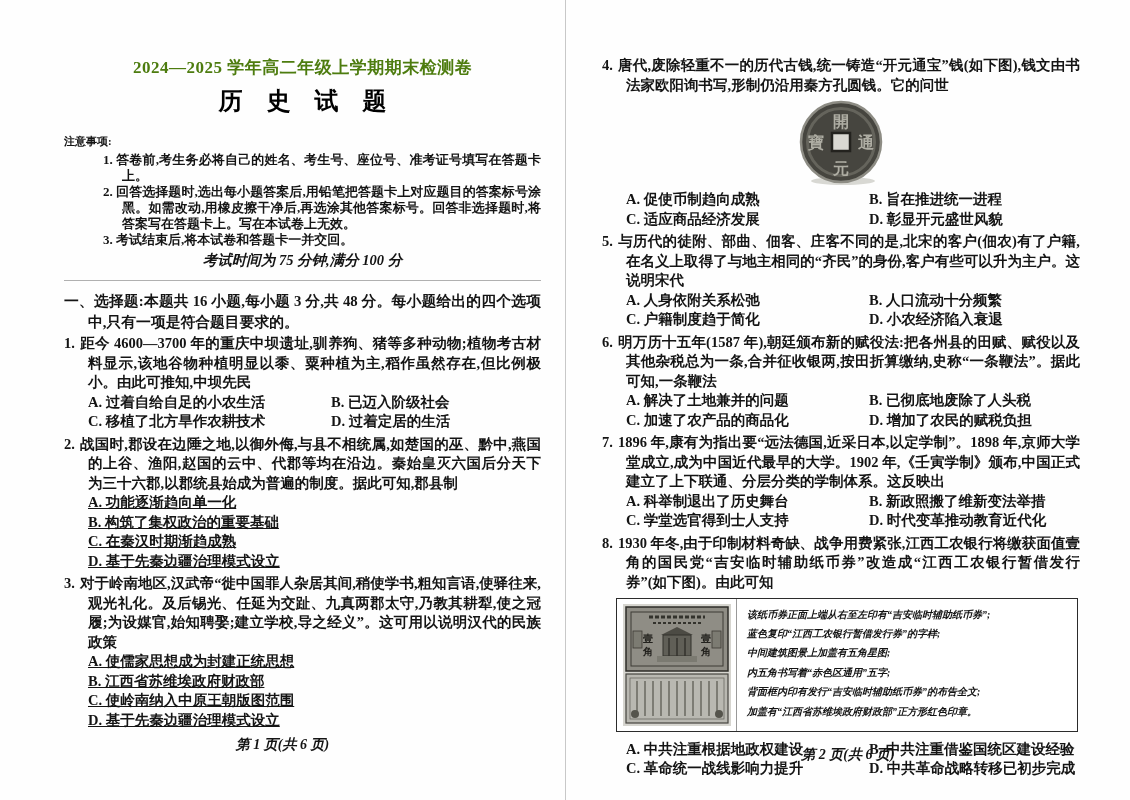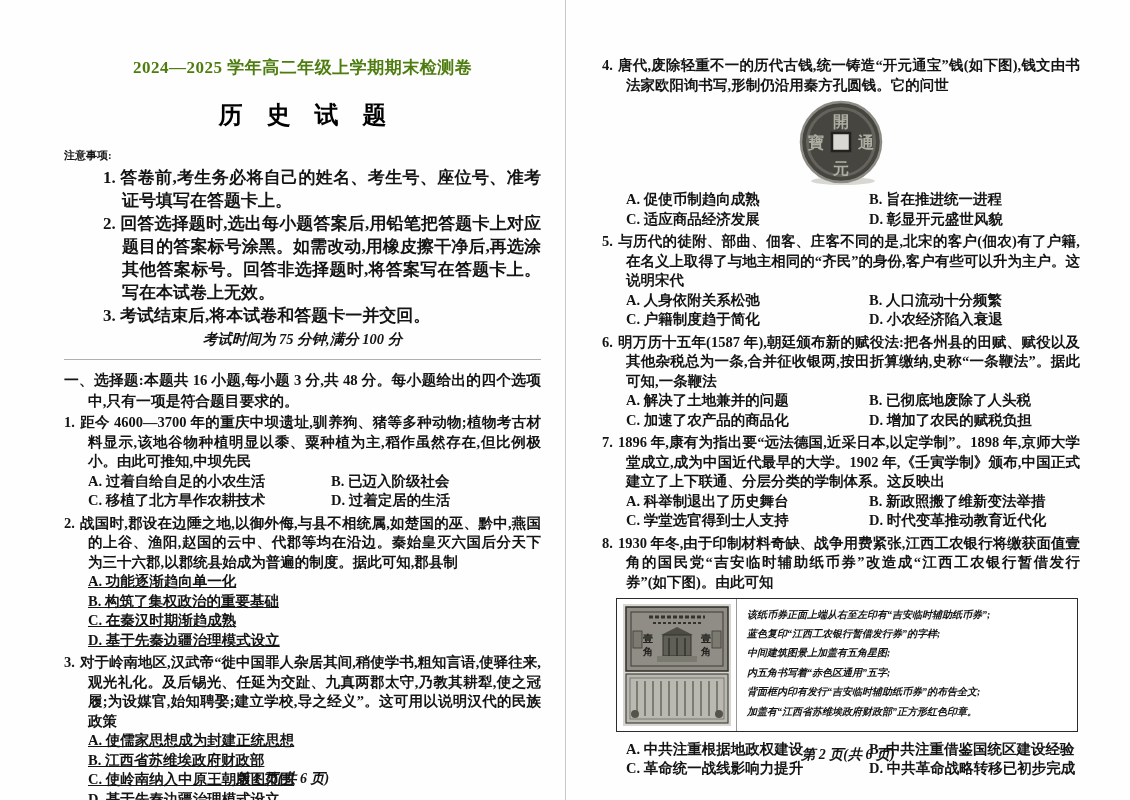--- a/index.html
+++ b/index.html
@@ -10,24 +10,24 @@
     font-family:"Liberation Serif","DejaVu Serif",serif;
     font-weight:bold;
     overflow:hidden;
   }
   .sheet { position:relative; width:1130px; height:800px; background:#fefefe; overflow:hidden; }
   .page { position:absolute; top:0; height:800px; width:565px; }
   .page-left { left:0; padding:56px 24px 0 64px; }
   .page-right { left:565px; border-left:1px solid #c8c8c8; padding:56px 50px 0 36px; }
 
   .title1 { text-align:center; font-size:17px; letter-spacing:0.5px; line-height:24px; color:#4d7c0f; }
-  .title2 { text-align:center; font-size:24px; letter-spacing:9px; text-indent:9px; line-height:32px; margin-top:19px; color:#000; }
+  .title2 { text-align:center; font-size:24px; letter-spacing:9px; text-indent:9px; line-height:32px; margin-top:5px; color:#000; }
 
   .notice-head { font-size:11px; line-height:21px; margin-top:14px;font-family:Liberation Serif, serif; }
-  .notice { font-size:17px; line-height:23px; padding-left:58px; text-indent:-19px; text-align:justify; }
+  .notice { font-size:13px; line-height:16px; padding-left:58px; text-indent:-19px; text-align:justify; }
   .time-note { text-align:center; font-style:italic; font-size:14.5px; line-height:21px; margin-top:2px; }
   .rule { border:none; border-top:1px solid #b0b0b0; margin:9px 0 0 0; }
 
   .section-head { font-size:14.8px; line-height:20.5px; margin-top:10px; padding-left:24px; text-indent:-24px; text-align:justify; }
 
   .question + .question { margin-top:3px; }
   #questions-p1 .question:first-child { margin-top:2px; }
   .stem { font-size:14.5px; line-height:19.6px; padding-left:24px; text-indent:-24px; text-align:justify; }
   .qnum { margin-right:5px; }
   .opt-row { display:flex; padding-left:24px; font-size:14.5px; line-height:19.4px; }
@@ -37,21 +37,21 @@
   .coin-wrap { display:flex; justify-content:center; margin:3px 0 4px; }
   .coin-ch { font:bold 16px "Liberation Serif",serif; fill:#aeada3; text-anchor:middle; }
   .note-den { font:bold 10px "Liberation Serif",serif; fill:#22211d; text-anchor:middle; }
 
   .fig-box { display:flex; width:462px; margin:5px 0 8px 14px; border:1.5px solid #2b2b2b; background:#fff; }
   .note-cell { flex:none; width:120px; padding:5px 5px; border-right:1px solid #999; display:flex; align-items:center; justify-content:center; }
   .note-desc { flex:1; padding:6px 4px 4px 10px; font-style:italic; }
   .note-desc-line { font-size:10px; line-height:19.4px; }
 
   .footer { position:absolute; left:0; right:0; text-align:center; font-style:italic; font-size:14px; }
-  .footer-p1 { bottom:12px; }
+  .footer-p1 { bottom:46px; }
   .footer-p2 { bottom:36px; }
 </style>
 </head>
 <body>
 
 <div class="sheet">
   <div class="page page-left">
     <div class="title1">2024—2025 学年高二年级上学期期末检测卷</div>
     <div class="title2">历 史 试 题</div>
     <div class="notice-head">注意事项:</div>

